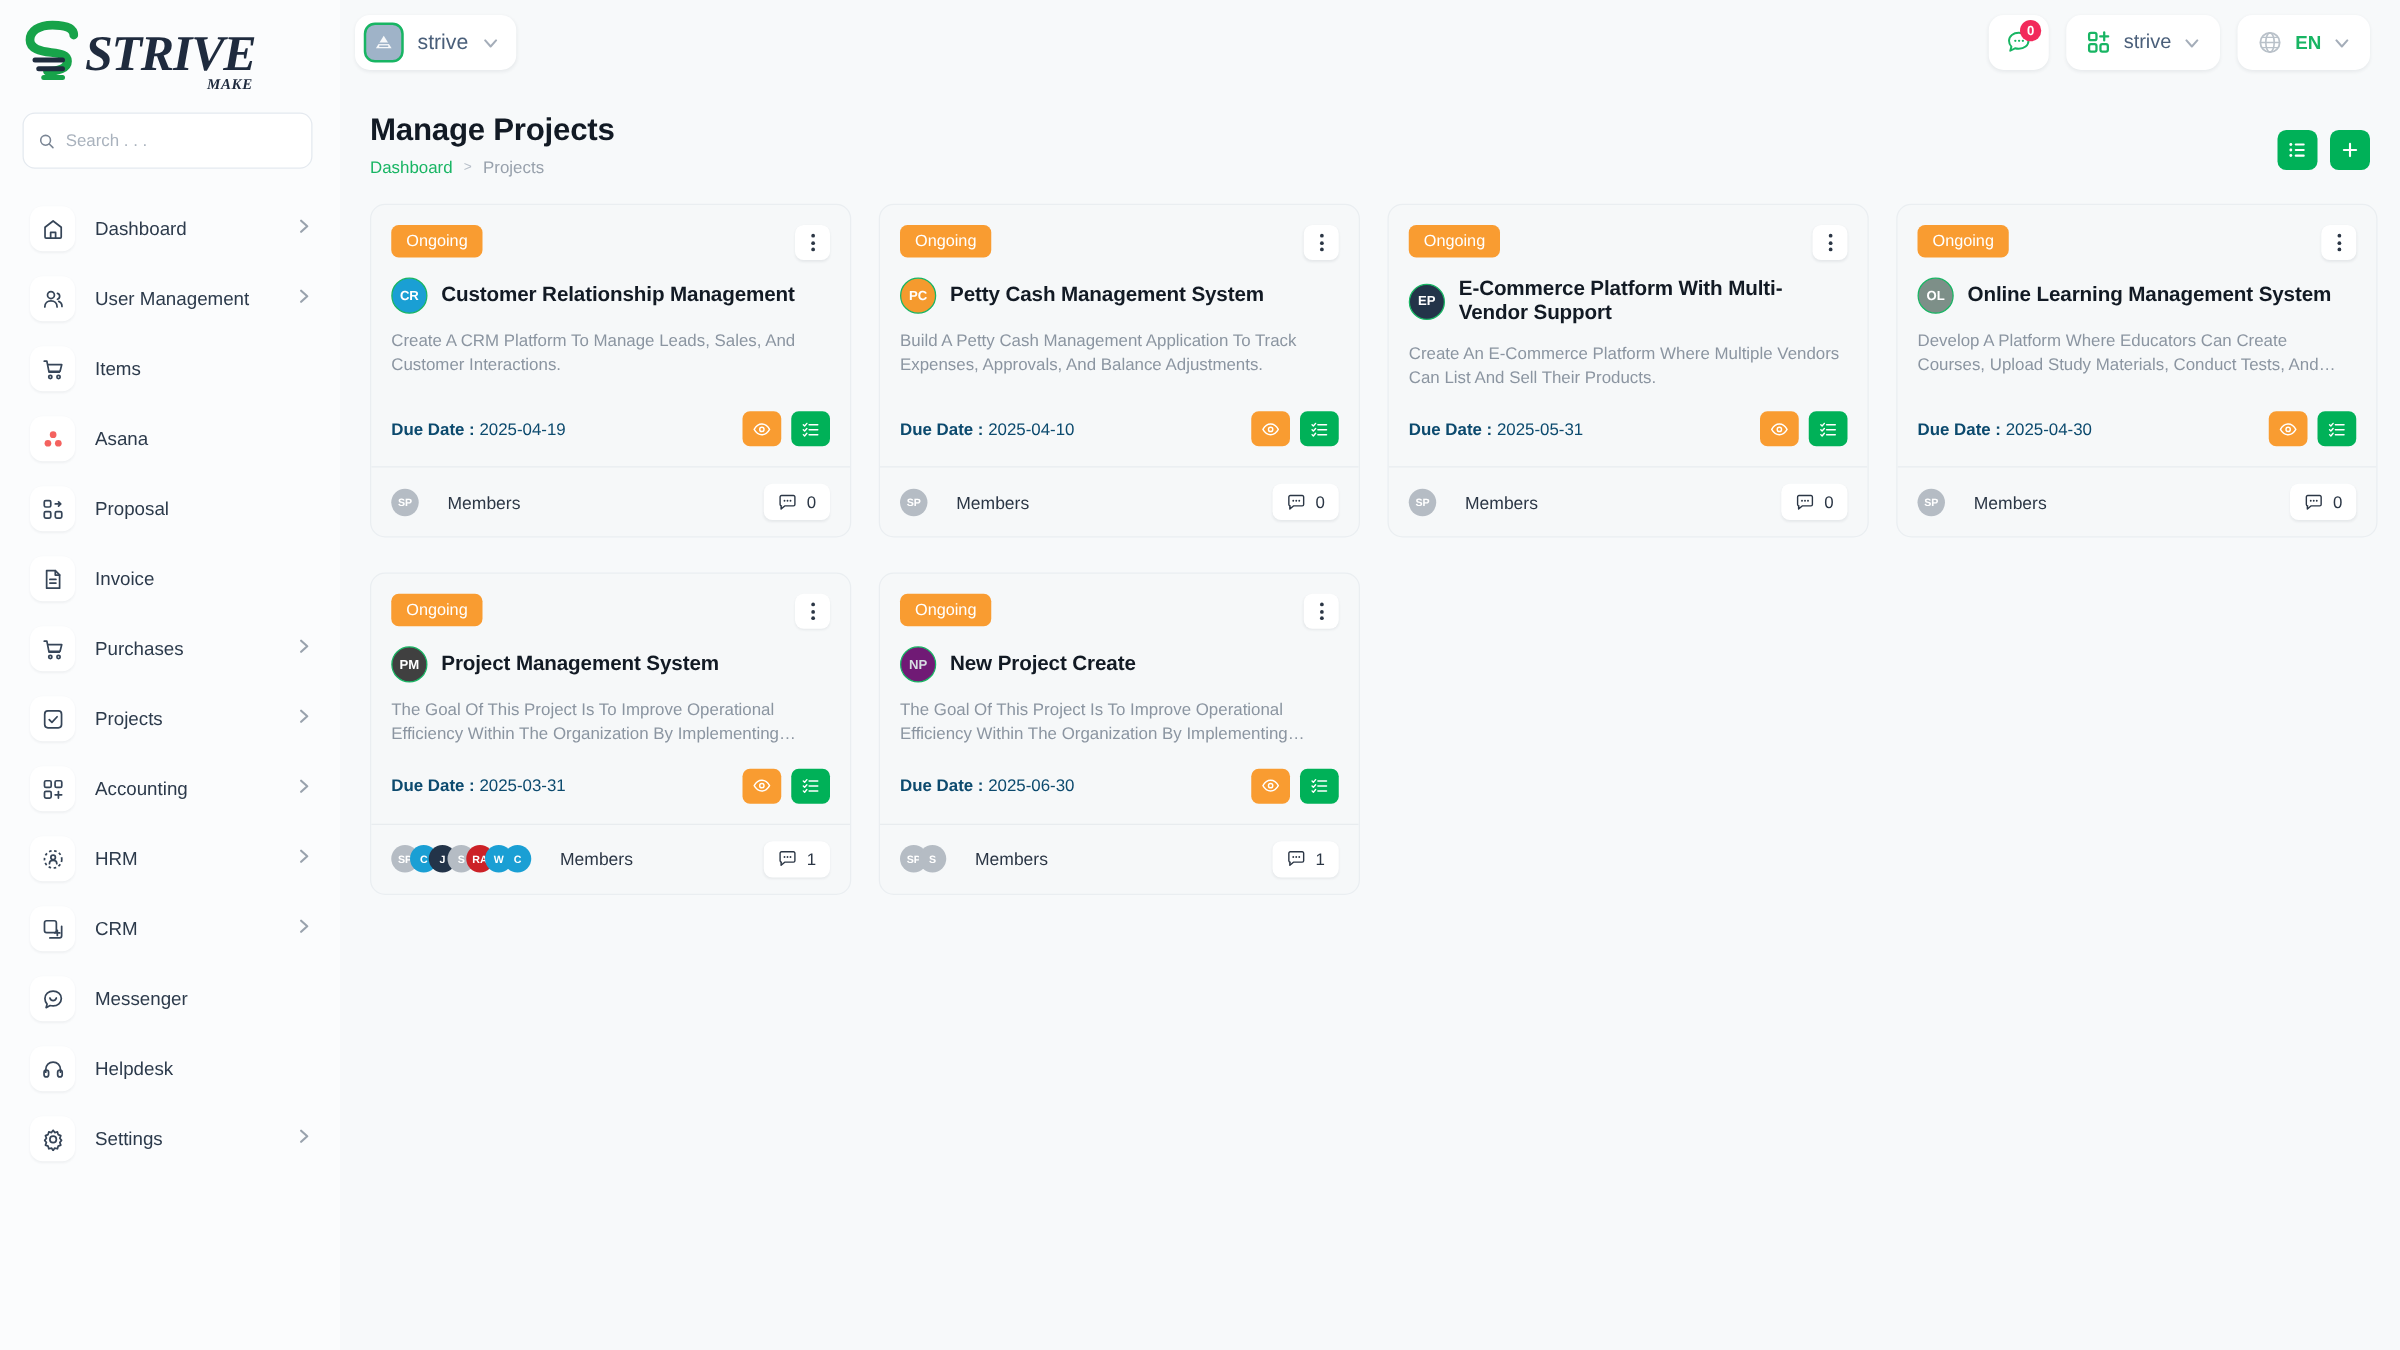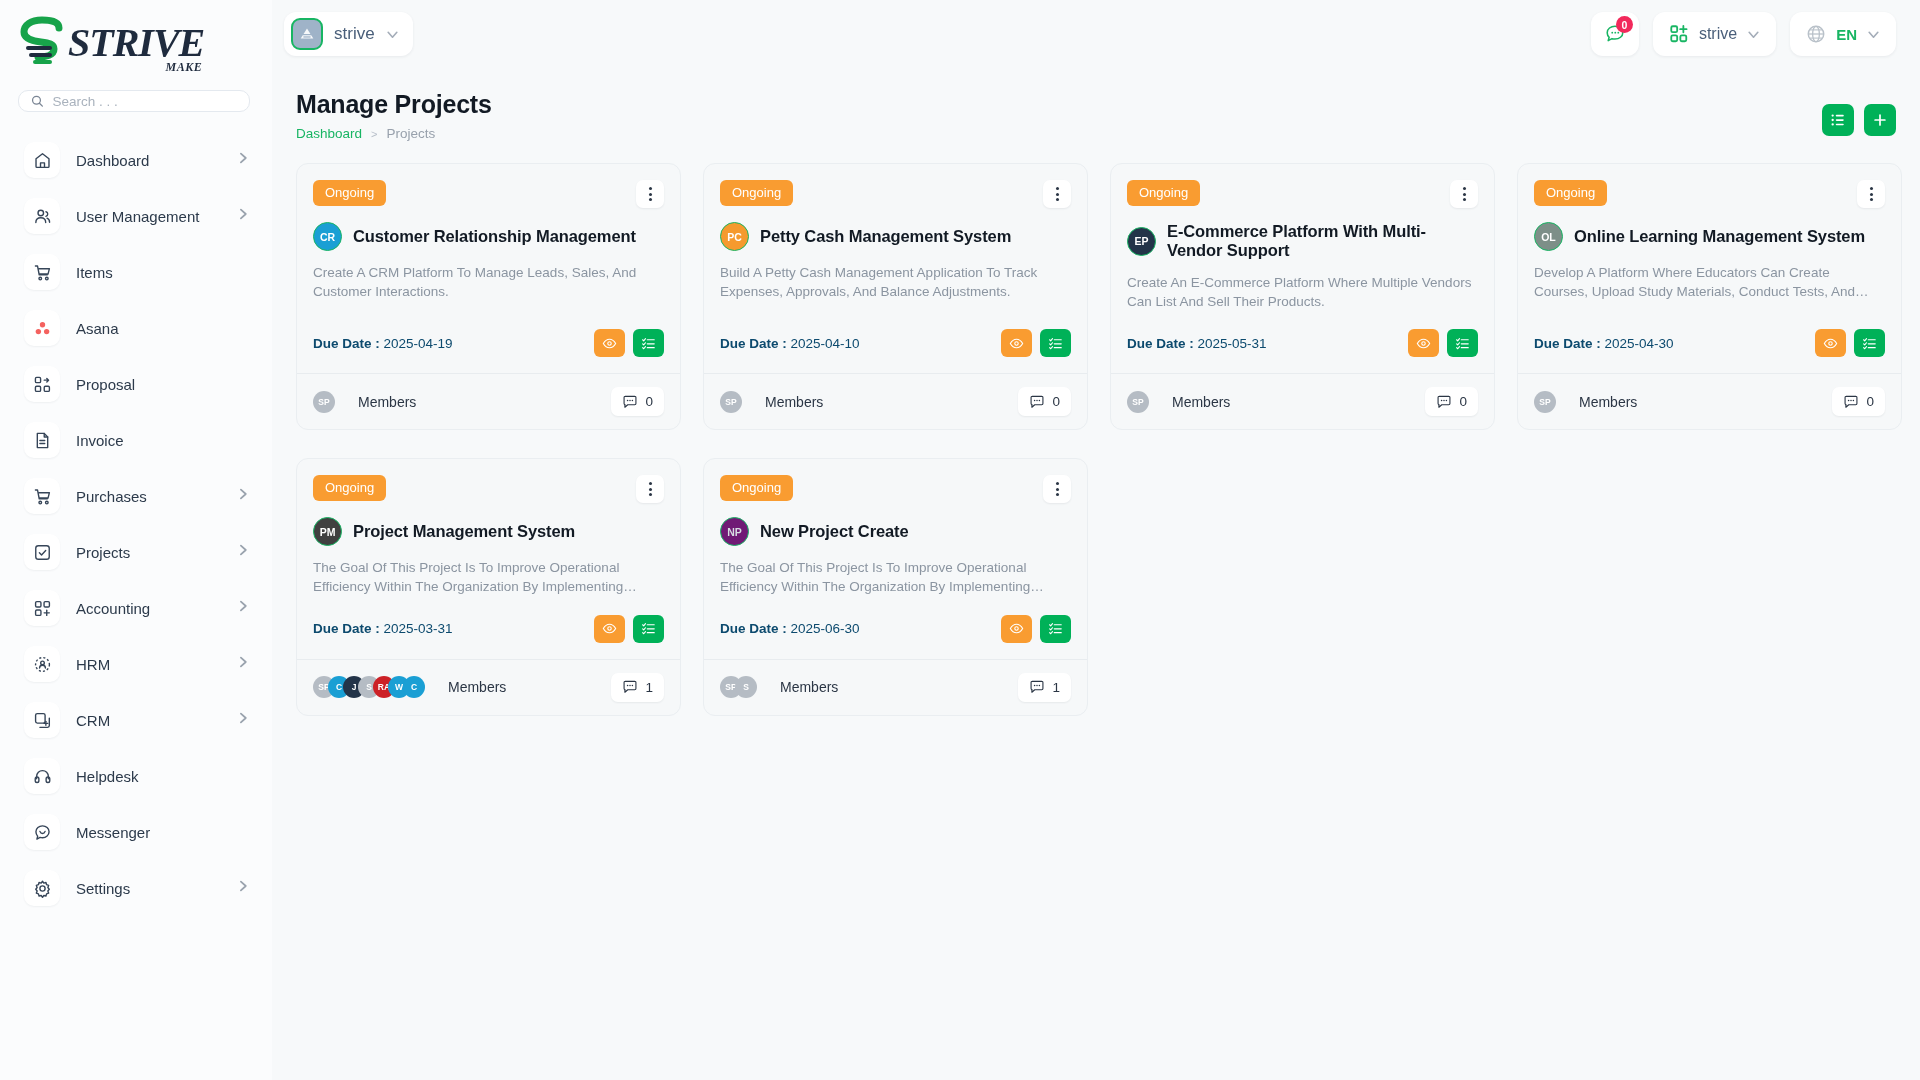--- a/index.html
+++ b/index.html
@@ -32,21 +32,21 @@
   }
   .logo-sub {
     position: absolute; right: 2px; bottom: -12px;
     font-family: Liberation Serif, serif;
     font-weight: bold; font-style: italic;
     font-size: 12px; color: #1f2b3e; letter-spacing: 0.5px;
   }
 
   .search-box {
     margin: 4px 22px 20px 18px;
-    height: 22px; border: 1px solid #e4e9ef; border-radius: 10px;
+    height: 45px; border: 1px solid #e4e9ef; border-radius: 10px;
     background: #fff; display: flex; align-items: center;
     padding: 0 12px; gap: 9px;
   }
   .search-box input {
     border: none; outline: none; background: transparent;
     font-family: "Liberation Sans", sans-serif;
     font-size: 13.5px; color: #6b7684; width: 100%;
   }
   .search-box input::placeholder { color: #a9b2bd; }
 
@@ -373,35 +373,35 @@
           </svg>
         </span>
         <span class="nav-label">CRM</span>
         <span><svg class="nav-chev" viewBox="0 0 12 12">
             <polyline points="4.2,2.2 8.4,6 4.2,9.8" fill="none" stroke="#4a5a6d" stroke-width="1.5" stroke-linecap="round" stroke-linejoin="round"></polyline>
           </svg></span>
       </div>
       <div class="nav-item">
         <span class="nav-ico">
           <svg width="19" height="19" viewBox="0 0 22 22">
+            <path d="M3.4 10.2 C3.4 6.3 6.8 3.3 11 3.3 C15.2 3.3 18.6 6.3 18.6 10.2 C18.6 14.1 15.2 17.1 11 17.1 C10 17.1 9.1 17 8.2 16.7 L4.5 18.7 L5.4 15.4 C4.1 14 3.4 12.2 3.4 10.2 Z" fill="none" stroke="#364558" stroke-width="1.6" stroke-linecap="round" stroke-linejoin="round"></path>
+            <path d="M8 9.7 C8.6 11.4 9.7 12.2 11 12.2 C12.3 12.2 13.4 11.4 14 9.7" fill="none" stroke="#364558" stroke-width="1.6" stroke-linecap="round" stroke-linejoin="round"></path>
+          </svg>
+        </span>
+        <span class="nav-label">Messenger</span>
+      </div>
+      <div class="nav-item">
+        <span class="nav-ico">
+          <svg width="19" height="19" viewBox="0 0 22 22">
             <path d="M4.2 13.6 V11 C4.2 7 7.2 4.2 11 4.2 C14.8 4.2 17.8 7 17.8 11 V13.6" fill="none" stroke="#364558" stroke-width="1.6" stroke-linecap="round" stroke-linejoin="round"></path>
             <rect x="2.6" y="11.6" width="4.2" height="6.4" rx="2.1" fill="none" stroke="#364558" stroke-width="1.6" stroke-linecap="round" stroke-linejoin="round"></rect>
             <rect x="15.2" y="11.6" width="4.2" height="6.4" rx="2.1" fill="none" stroke="#364558" stroke-width="1.6" stroke-linecap="round" stroke-linejoin="round"></rect>
           </svg>
         </span>
         <span class="nav-label">Helpdesk</span>
-      </div>
-      <div class="nav-item">
-        <span class="nav-ico">
-          <svg width="19" height="19" viewBox="0 0 22 22">
-            <path d="M3.4 10.2 C3.4 6.3 6.8 3.3 11 3.3 C15.2 3.3 18.6 6.3 18.6 10.2 C18.6 14.1 15.2 17.1 11 17.1 C10 17.1 9.1 17 8.2 16.7 L4.5 18.7 L5.4 15.4 C4.1 14 3.4 12.2 3.4 10.2 Z" fill="none" stroke="#364558" stroke-width="1.6" stroke-linecap="round" stroke-linejoin="round"></path>
-            <path d="M8 9.7 C8.6 11.4 9.7 12.2 11 12.2 C12.3 12.2 13.4 11.4 14 9.7" fill="none" stroke="#364558" stroke-width="1.6" stroke-linecap="round" stroke-linejoin="round"></path>
-          </svg>
-        </span>
-        <span class="nav-label">Messenger</span>
       </div>
       <div class="nav-item">
         <span class="nav-ico">
           <svg width="19" height="19" viewBox="0 0 22 22">
             <circle cx="11" cy="11" r="3" fill="none" stroke="#364558" stroke-width="1.6" stroke-linecap="round" stroke-linejoin="round"></circle>
             <path d="M11 2.6 l1.5 2.1 2.5-.6 .7 2.5 2.4 .9 -.9 2.4 1.6 2 -1.6 2 .9 2.4 -2.4 .9 -.7 2.5 -2.5-.6 -1.5 2.1 -1.5-2.1 -2.5 .6 -.7-2.5 -2.4-.9 .9-2.4 -1.6-2 1.6-2 -.9-2.4 2.4-.9 .7-2.5 2.5 .6 Z" fill="none" stroke="#364558" stroke-width="1.6" stroke-linecap="round" stroke-linejoin="round"></path>
           </svg>
         </span>
         <span class="nav-label">Settings</span>
         <span><svg class="nav-chev" viewBox="0 0 12 12">

